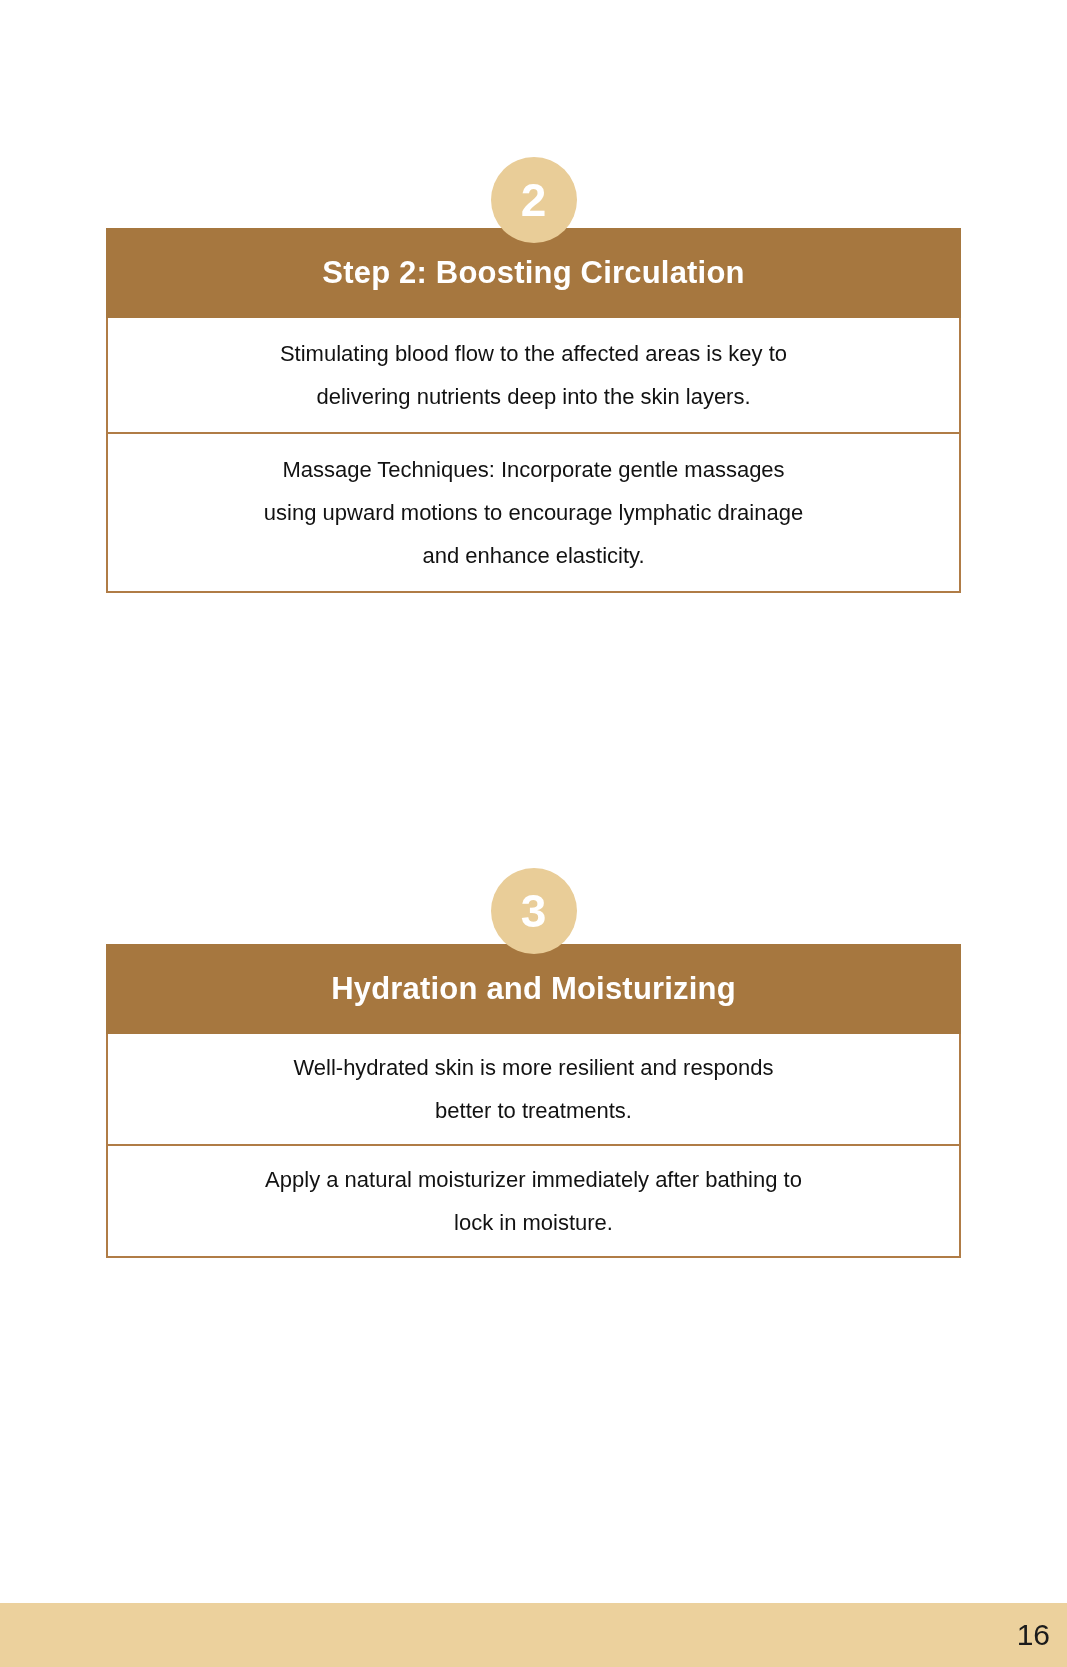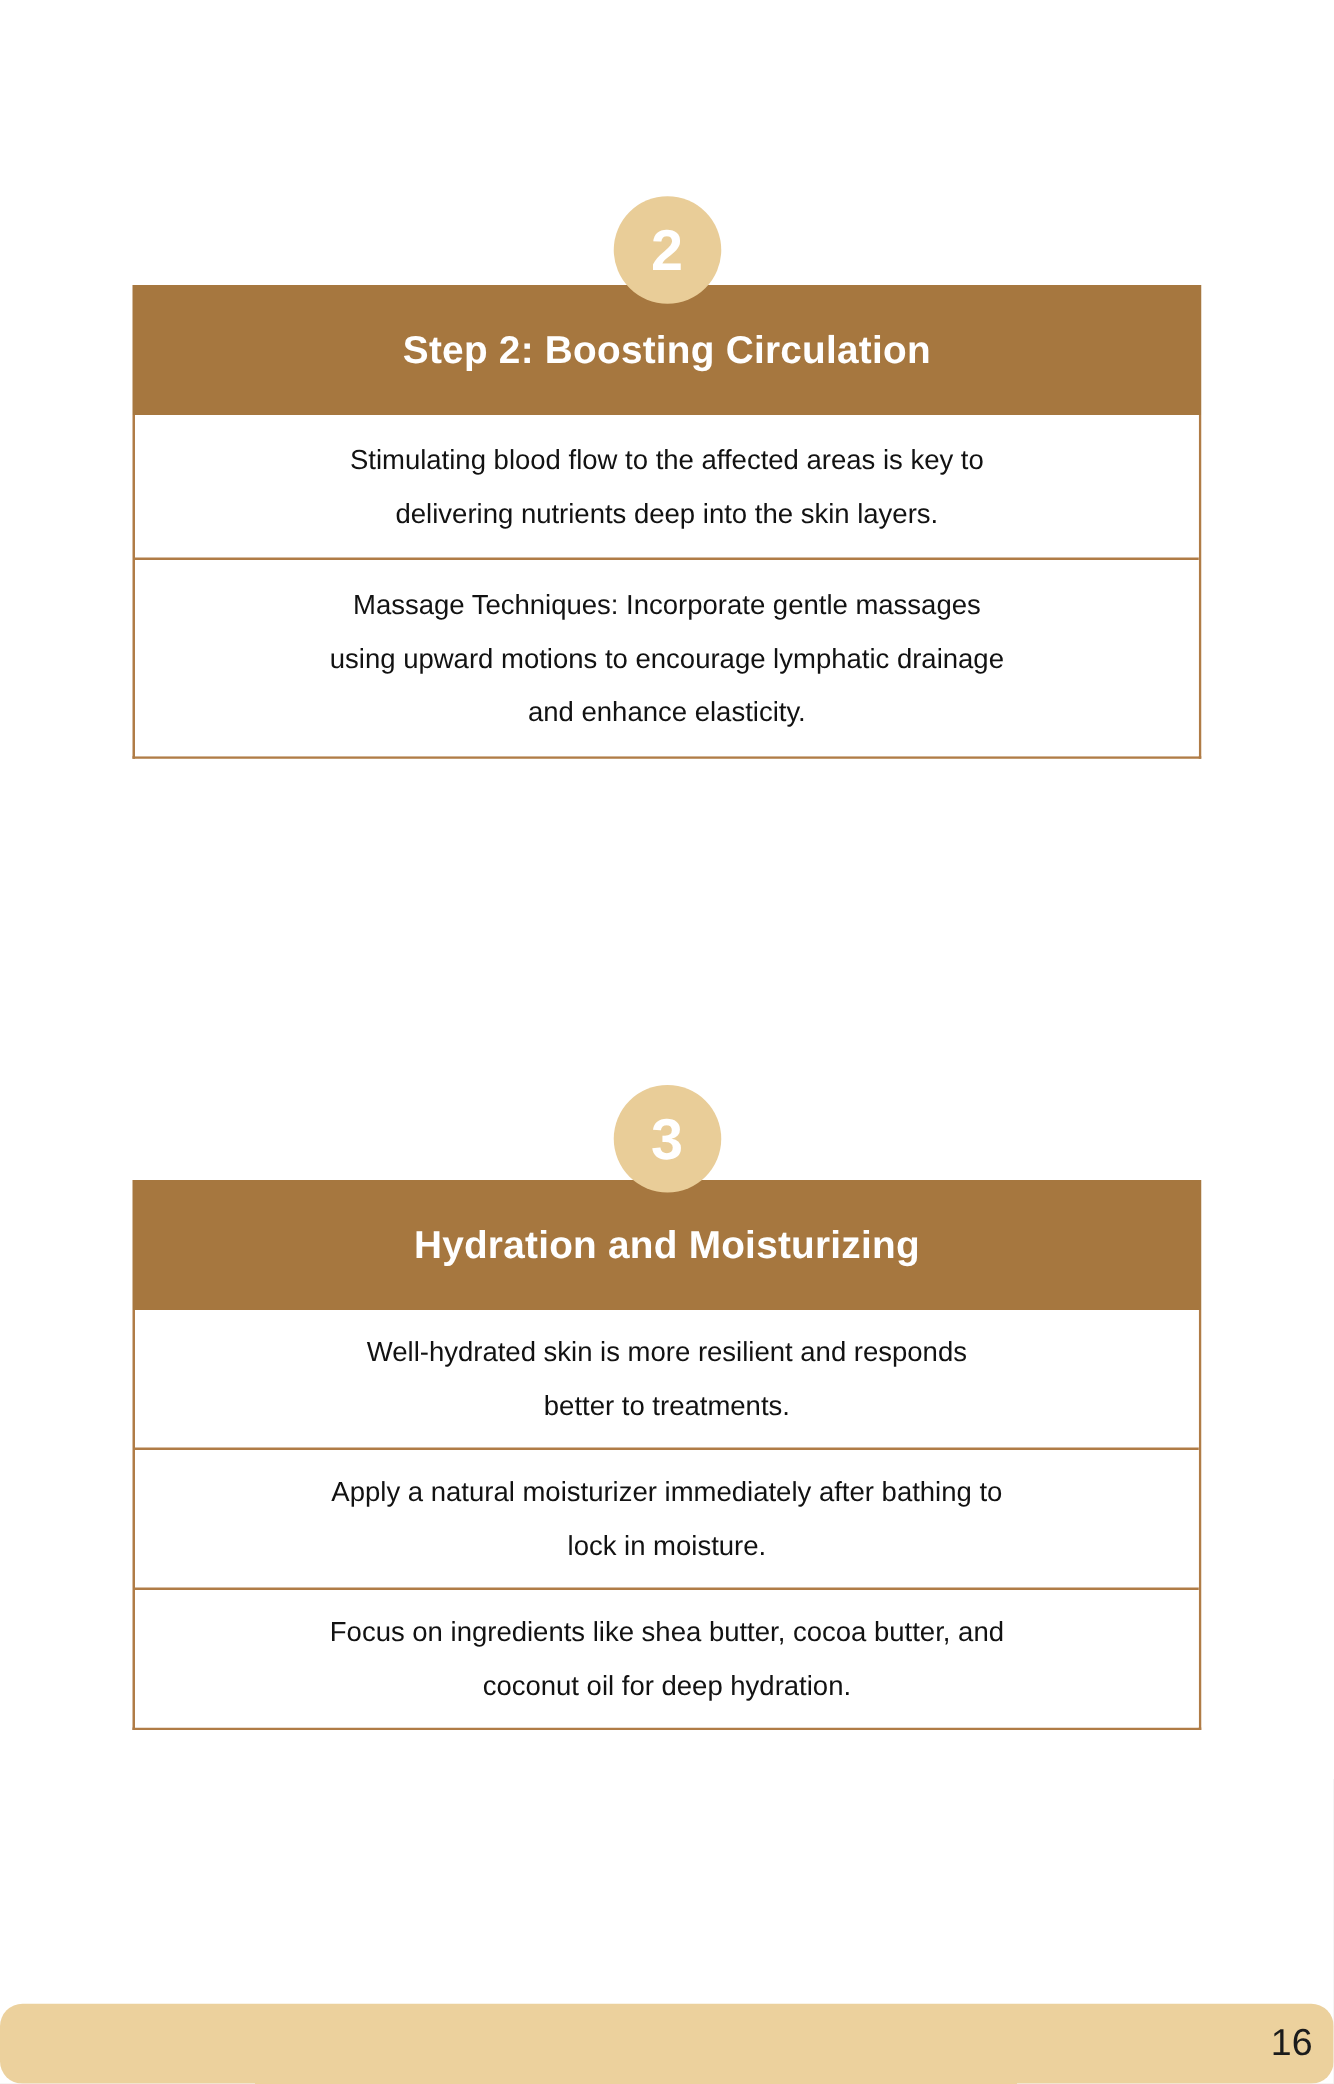--- a/index.html
+++ b/index.html
@@ -38,21 +38,21 @@
   .badge.badge-3 { top: -76px; }
   .badge-num {
     color: #ffffff;
     font-size: 46px;
     font-weight: bold;
     line-height: 1;
   }
 
   .step-table { width: 100%; }
   .table-header {
-    height: 104px;
+    height: 90px;
     background: #a6773f;
     display: flex;
     align-items: center;
     justify-content: center;
   }
   .table-title {
     color: #ffffff;
     font-size: 31px;
     font-weight: bold;
     letter-spacing: 0.2px;
@@ -74,21 +74,20 @@
   .block-3 .table-row { padding: 12px 18px; }
   .table-row + .table-row { border-top: 2px solid #b07c46; }
 
   .footer-bar {
     position: absolute;
     left: 0;
     top: 1603px;
     width: 1067px;
     height: 64px;
     background: #ecd19d;
-    border-radius: 18px;
   }
   .page-number {
     position: absolute;
     right: 17px;
     top: 50%;
     transform: translateY(-50%);
     color: #1b1b1b;
     font-size: 30px;
     line-height: 1;
   }
@@ -122,22 +121,20 @@
     </div>
     <div class="step-table">
       <div class="table-header">
         <span class="table-title">Hydration and Moisturizing</span>
       </div>
       <div class="table-rows">
         <div class="table-row">Well-hydrated skin is more resilient and responds
 better to treatments.</div>
         <div class="table-row">Apply a natural moisturizer immediately after bathing to
 lock in moisture.</div>
-        <div class="table-row">Focus on ingredients like shea butter, cocoa butter, and
-coconut oil for deep hydration.</div>
       </div>
     </div>
   </section>
 
   <footer class="footer-bar">
     <span class="page-number">16</span>
   </footer>
 
 </div>
 

